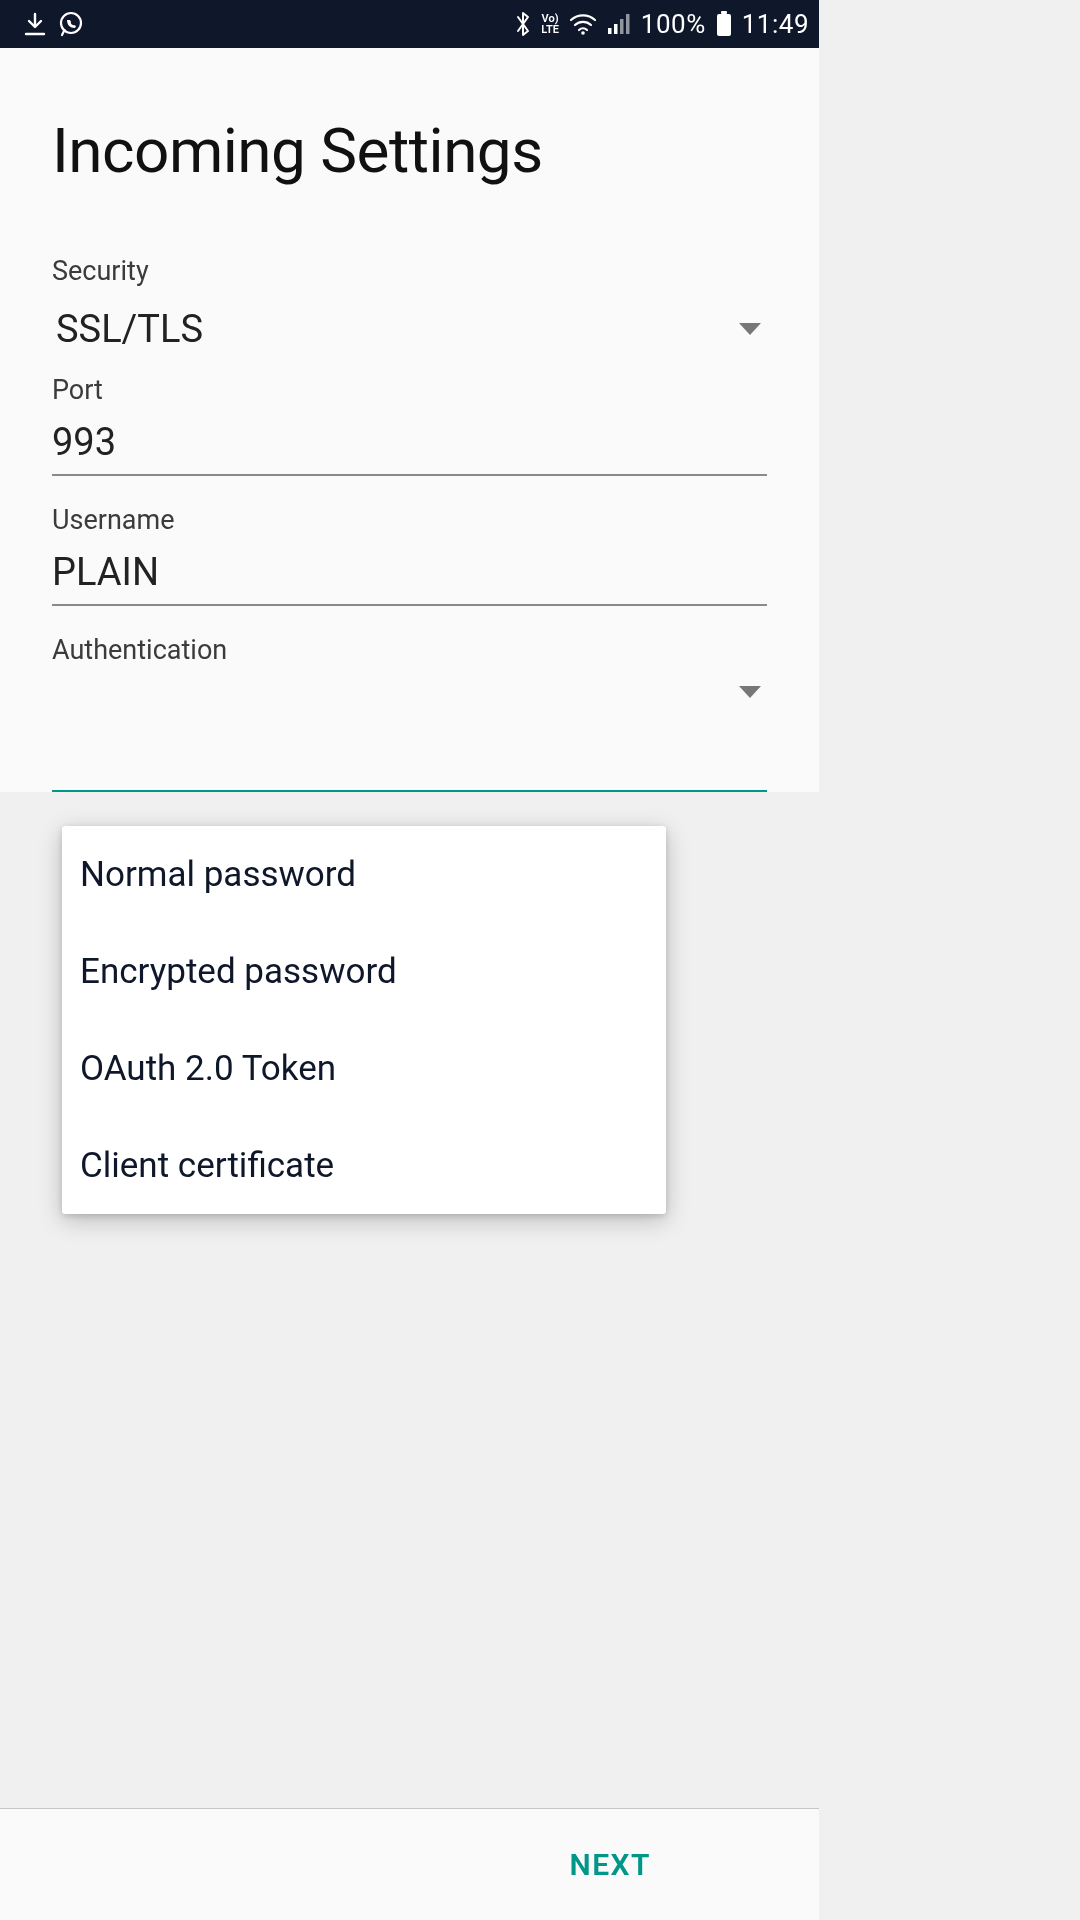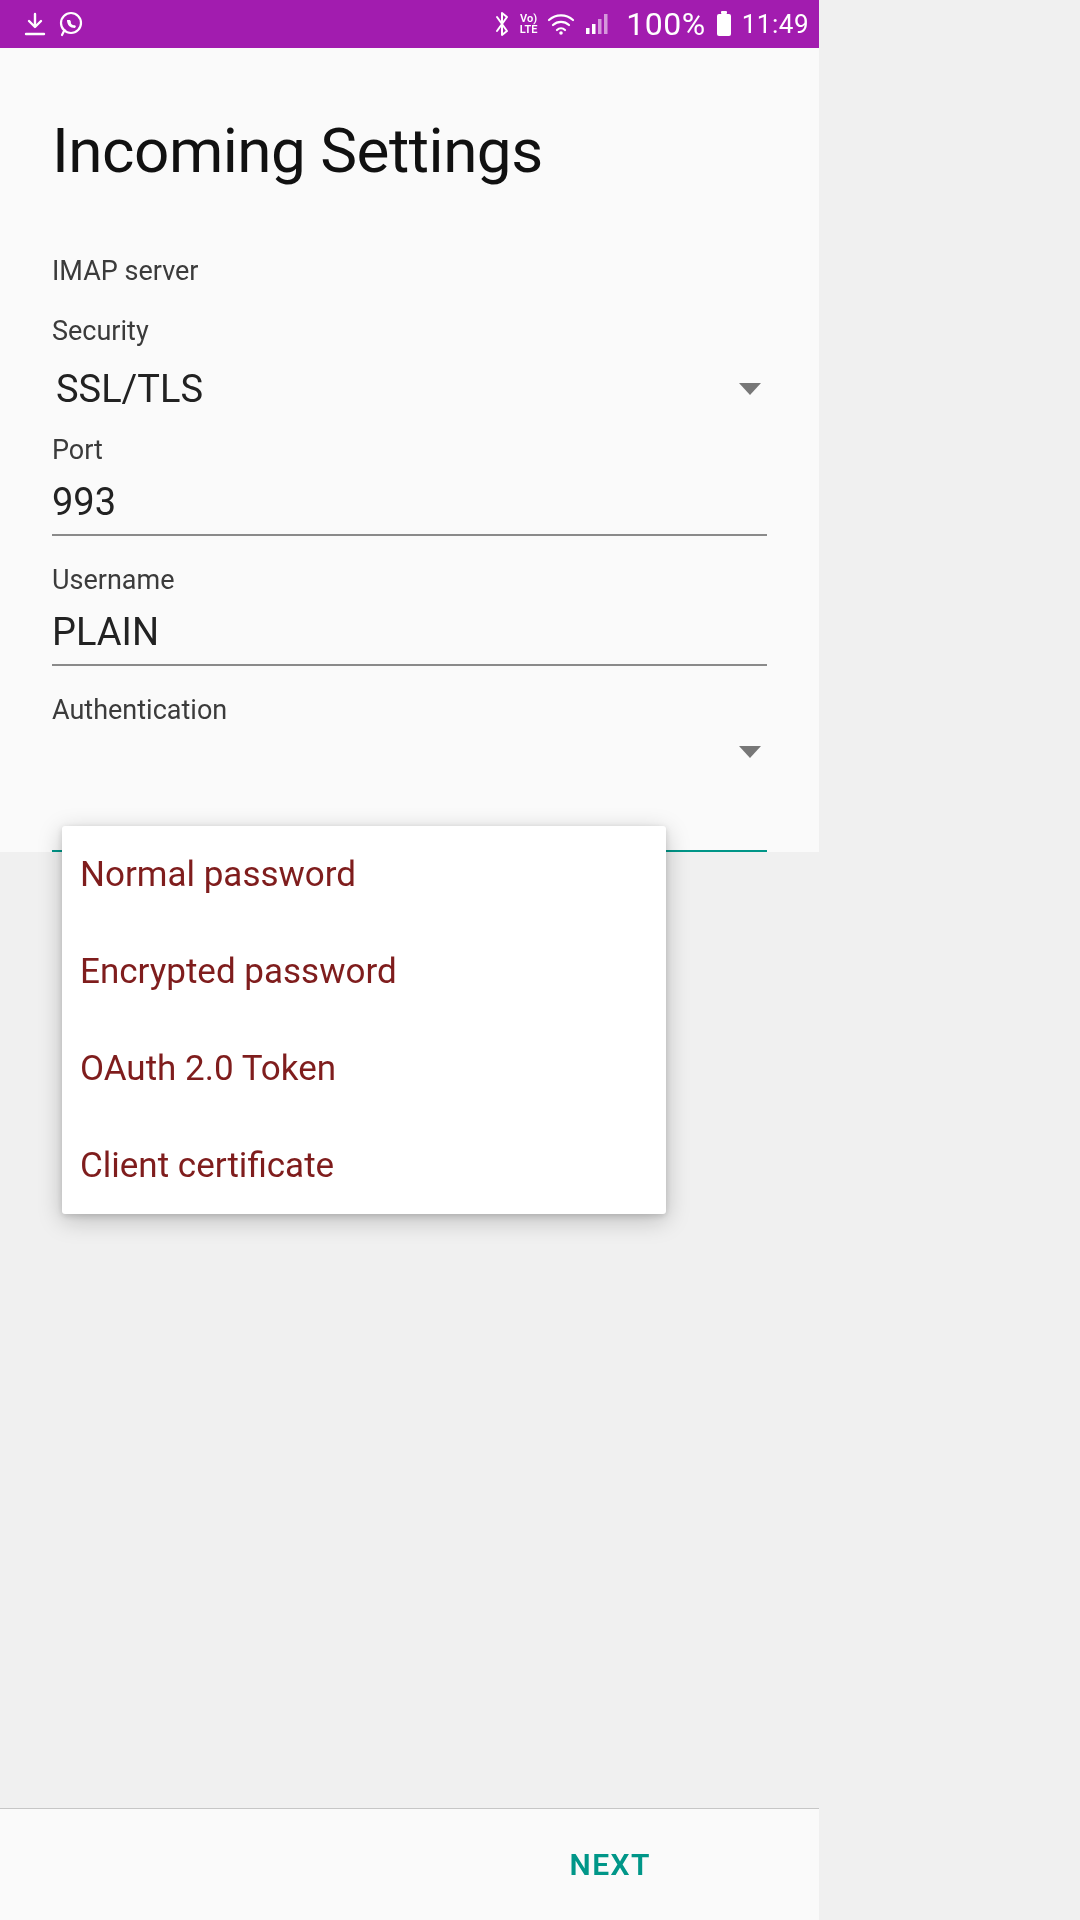--- a/index.html
+++ b/index.html
@@ -7,36 +7,36 @@
     width: 819px;
     height: 1456px;
     font-family: Roboto, "Helvetica Neue", Arial, sans-serif;
     background: #f0f0f0;
     overflow: hidden;
   }
 
   
   .status-bar {
     height: 48px;
-    background: #a21caf;
+    background: #0f172a;
     color: #ffffff;
     display: flex;
     align-items: center;
     justify-content: space-between;
     padding: 0 10px 0 24px;
     font-size: 24px;
   }
   .status-left, .status-right {
     display: flex;
     align-items: center;
     gap: 12px;
   }
   .status-right { gap: 10px; }
   .status-time { font-size: 26px; letter-spacing: 0.5px; }
-  .status-pct  { font-size: 32px; letter-spacing: 0.5px; margin-left: 7px; }
+  .status-pct  { font-size: 26px; letter-spacing: 0.5px; }
   .lte {
     font-size: 11px;
     line-height: 1;
     text-align: center;
     font-weight: 600;
   }
   svg { display: block; }
 
   
   .page {
@@ -108,21 +108,21 @@
     left: 62px;
     top: 826px;
     width: 604px;
     background: #ffffff;
     border-radius: 3px;
     box-shadow: 0 6px 24px rgba(0,0,0,0.22), 0 2px 6px rgba(0,0,0,0.14);
     z-index: 10;
   }
   .dropdown-item {
     font-size: 35px;
-    color: #7f1d1d;
+    color: #0f172a;
     padding: 28px 18px;
     cursor: pointer;
   }
 
   
   .bottom-bar {
     position: absolute;
     bottom: 0;
     left: 0;
     width: 819px;
@@ -199,21 +199,20 @@
     </span>
     <span class="status-time">11:49</span>
   </div>
 </div>
 
 <div class="page">
 
   <h1 class="title">Incoming Settings</h1>
 
   <div class="field">
-    <div class="field-label">IMAP server</div>
   </div>
 
   <div class="field">
     <div class="field-label">Security</div>
     <div class="select-row">
       <span class="select-value">SSL/TLS</span>
       <span class="chevron"></span>
     </div>
   </div>
 

